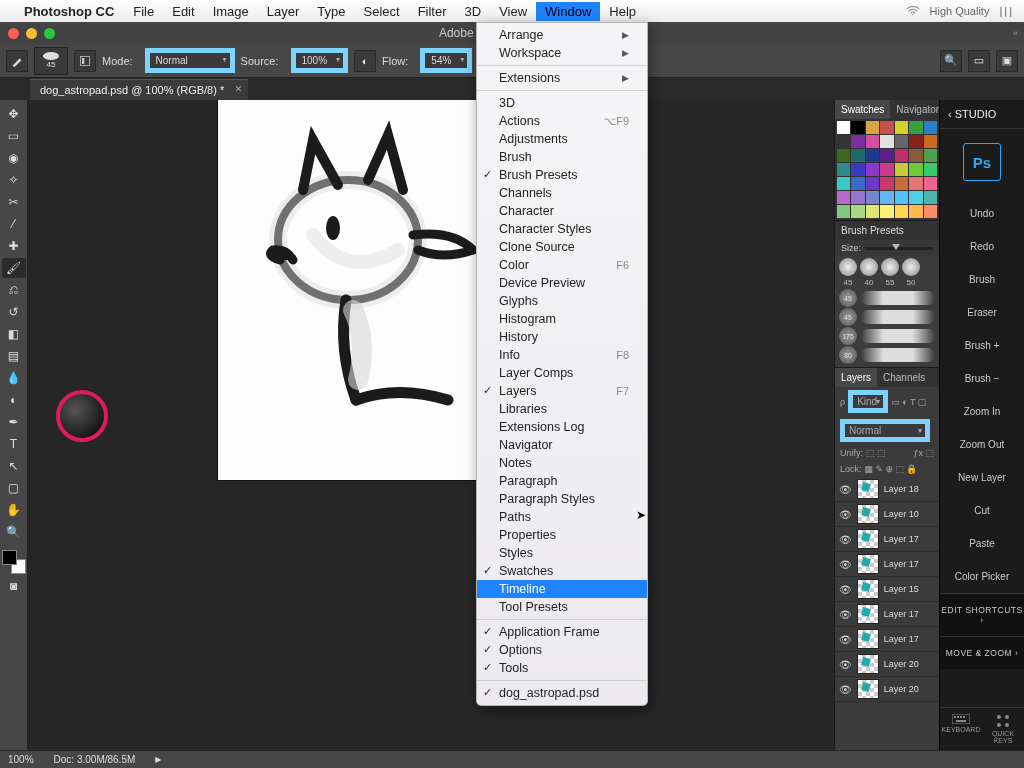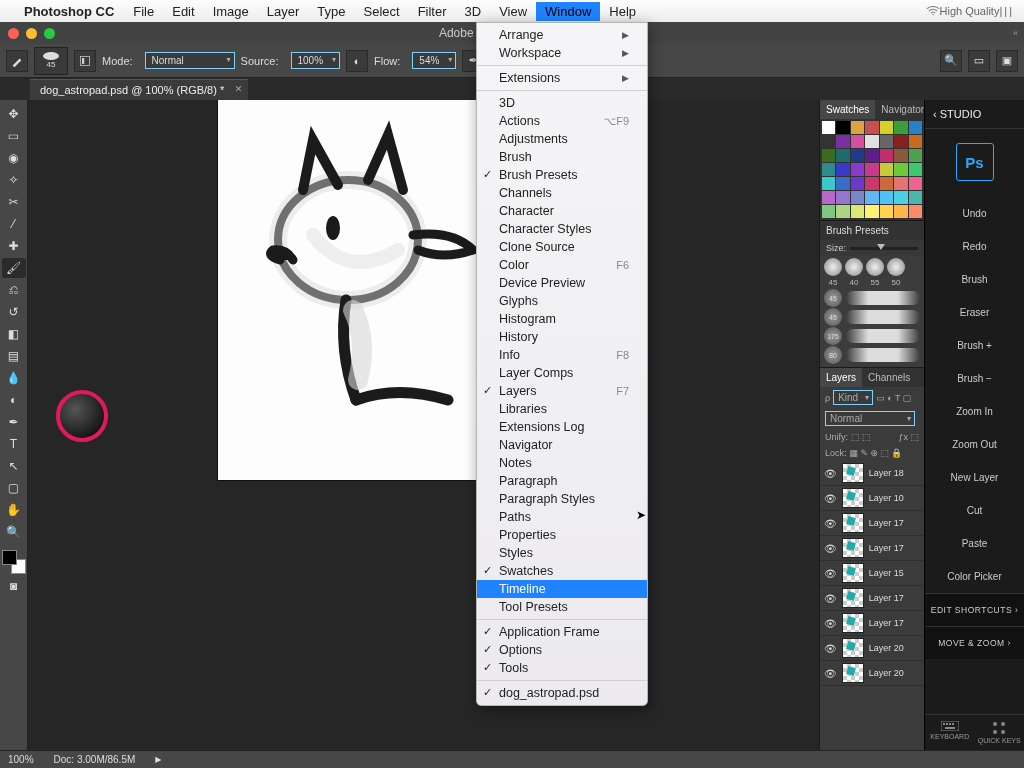--- a/index.html
+++ b/index.html
@@ -4,35 +4,35 @@
 <style>
 * { margin: 0; padding: 0; box-sizing: border-box; font-family: -apple-system, "Helvetica Neue", Arial, sans-serif; }
 body { width: 1024px; height: 768px; background: #2a2a2a; overflow: hidden; position: relative; color: #ccc; }
 
 
 .mac-menubar { height: 22px; background: linear-gradient(#fdfdfd,#ececec); display: flex; align-items: center; font-size: 13px; color: #222; position: relative; }
 .mac-menubar .apple { margin: 0 10px 0 14px; font-size: 14px; }
 .mac-menubar .appname { font-weight: 700; margin-right: 10px; }
 .mac-menubar .mitem { padding: 2px 9px; cursor: default; }
 .mac-menubar .mitem.active { background:#1f83ff; color:#000000; }
-.mac-menubar .right { margin-left: auto; display:flex; align-items:center; gap:0; padding-right:10px; color:#666; font-size:11px;justify-content:center;}
+.mac-menubar .right { margin-left: auto; display:flex; align-items:center; gap:10px; padding-right:10px; color:#666; font-size:11px;justify-content:center;}
 .wifi { width:14px; height:10px; }
 
 
 .ps-titlebar { height: 22px; background: #434343; display:flex; align-items:center; color:#ccc; font-size:12px; position:relative;}
 .traffic { display:flex; gap:7px; margin-left:8px;}
 .traffic span{ width:11px; height:11px; border-radius:50%; display:block;}
 .traffic .r{background:#ff5f57;} .traffic .y{background:#febc2e;} .traffic .g{background:#28c840;}
 .ps-titlebar .title{ position:absolute; left:0; right:0; text-align:center; pointer-events:none;}
 
 
 .optionsbar{ height:34px; background:#474747; border-bottom:1px solid #222; display:flex; align-items:center; font-size:11px; color:#ddd; padding:0 6px; gap:6px;}
 .brush-thumb{ width:34px; height:28px; background:#3a3a3a; border:1px solid #222; display:flex; flex-direction:column; align-items:center; justify-content:center;}
 .brush-dot{ width:16px; height:8px; border-radius:50%; background:#ddd;}
-.sel{ background:#3a3a3a; border:1px solid #7dd3fc; padding:2px 16px 2px 6px; position:relative; font-size:10px;}
+.sel{ background:#3a3a3a; border:5px solid #7dd3fc; padding:2px 16px 2px 6px; position:relative; font-size:10px;}
 .sel::after{content:"▾"; position:absolute; right:3px; top:2px; font-size:8px; color:#aaa;}
 .iconbtn{ width:22px; height:22px; background:#3a3a3a; border:1px solid #2a2a2a; display:flex; align-items:center; justify-content:center; font-size:11px;}
 .optionsbar .group{ display:flex; align-items:center; gap:12px;}
 .optionsbar .spacer{flex:1;}
 
 
 .doctabs{ height:22px; background:#2a2a2a; display:flex; align-items:flex-end;}
 .doctab{ background:#3b3b3b; color:#eee; font-size:11px; padding:4px 24px 4px 10px; position:relative; border-top:1px solid #555; margin-left:30px;}
 .doctab .x{ position:absolute; right:6px; top:4px; font-size:9px; color:#aaa;}
 
@@ -74,21 +74,21 @@
 .layersPanel{ flex:1; background:#3b3b3b; display:flex; flex-direction:column; border-top:1px solid #1a1a1a;}
 .layerctl{ font-size:9px; color:#aaa; padding:3px 5px; display:flex; gap:3px; align-items:center;}
 .layerctl .sel{ padding:1px 14px 1px 4px;}
 .layerlist{ flex:1; overflow:hidden;}
 .layer{ display:flex; align-items:center; gap:5px; padding:2px 4px; border-bottom:1px solid #2e2e2e; font-size:9px; color:#ddd;}
 .layer .eye{ font-size:10px; color:#ddd;}
 .layer .lthumb{ width:22px; height:20px; background:repeating-conic-gradient(#ccc 0 25%,#fff 0 50%) 0 0/8px 8px; border:1px solid #222; position:relative;}
 .layer .lthumb::after{ content:""; position:absolute; left:4px; top:3px; width:8px; height:8px; background:#2aa; transform:rotate(15deg);} 
 
 
-.sidebar{ width:100px; background:#1b1b1b; border-left:1px solid #000; display:flex; flex-direction:column; align-items:center; color:#ddd; font-size:10px;}
+.sidebar{ width:85px; background:#1b1b1b; border-left:1px solid #000; display:flex; flex-direction:column; align-items:center; color:#ddd; font-size:10px;}
 .sidebar .back{ width:100%; padding:8px 8px; font-size:11px; color:#eee; border-bottom:1px solid #333; text-align:left;}
 .sidebar .psicon{ width:38px; height:38px; border:1px solid #2aa9ff; color:#2aa9ff; font-weight:700; display:flex; align-items:center; justify-content:center; font-size:15px; margin:14px 0 16px; border-radius:3px;}
 .sidebar .sbtn{ width:100%; text-align:center; padding:11px 0; color:#ccc; font-size:10px; cursor:default;}
 .sidebar .sbtn.footer{ background:#111; border-top:1px solid #333; font-size:8.5px; letter-spacing:0.5px;}
 .sidebar .footerrow{ display:flex; width:100%; margin-top:auto;}
 .sidebar .fcell{ flex:1; text-align:center; padding:6px 0; font-size:7px; color:#999; border-top:1px solid #333;}
 .sidebar .fcell svg{ display:block; margin:0 auto 2px;}
 
 
 .statusbar{ height:18px; background:#474747; color:#ddd; font-size:10px; display:flex; align-items:center; padding:0 8px; gap:20px; border-top:1px solid #222;}

